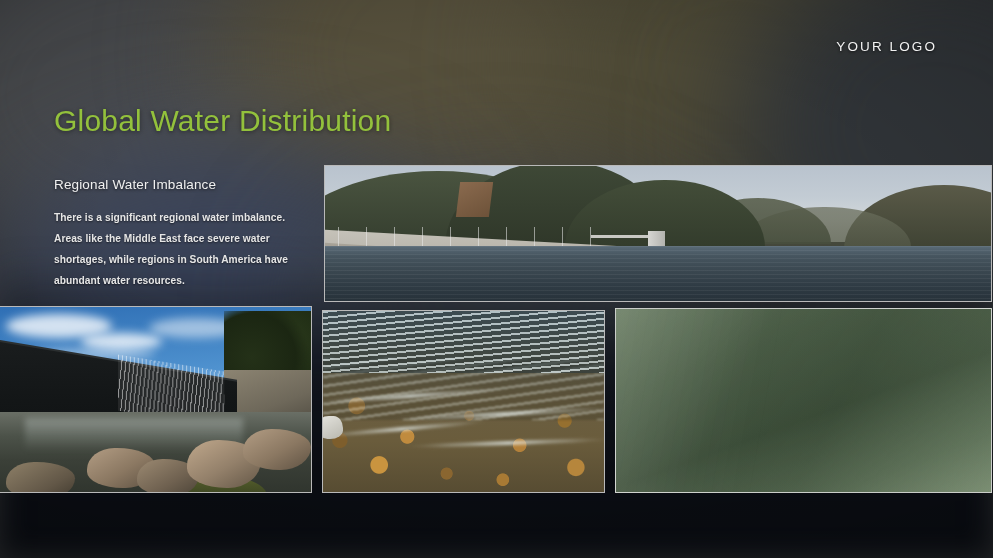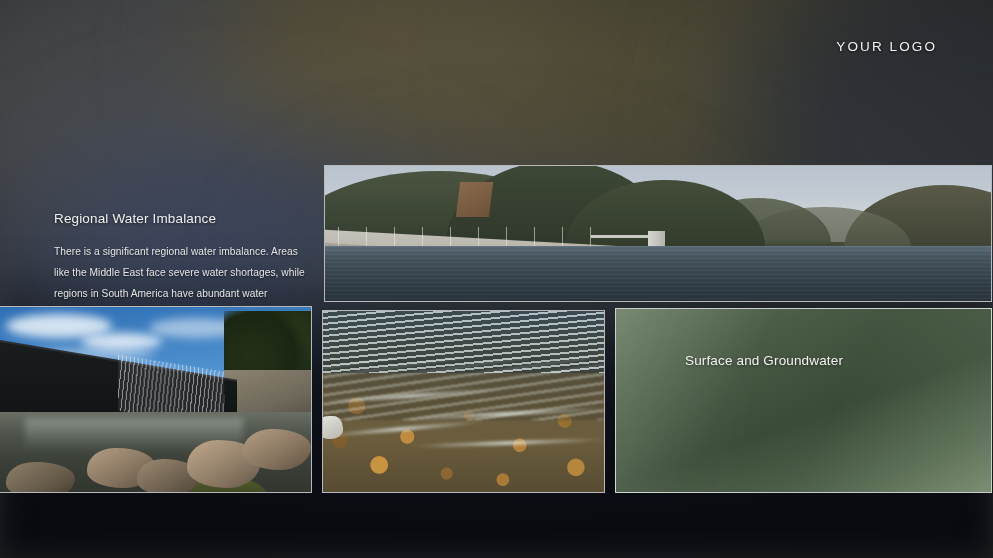--- a/index.html
+++ b/index.html
@@ -44,29 +44,30 @@
 
   
   #title {
     position:absolute; left:54px; top:104px;
     font-size:30px; font-weight:normal; letter-spacing:.2px;
     color:#93c13c;
     text-shadow:0 1px 4px rgba(0,0,0,.45);
   }
 
   
-  #left-text { position:absolute; left:54px; top:177px; width:262px;margin-top:34px; }
+  #left-text { position:absolute; left:54px; top:177px; width:262px; }
   #left-text .head {
     font-size:13.5px; color:#f0f0f0; font-weight:normal; letter-spacing:.15px;
     text-shadow:0 1px 3px rgba(0,0,0,.6);
   }
   #left-text .body {
     margin-top:15px;
     font-size:10.2px; line-height:21px; color:#e6e6e6; letter-spacing:.05px;
     text-shadow:0 1px 2px rgba(0,0,0,.55);
+    font-weight:bold;
   }
 
   
   .photo { position:absolute; overflow:hidden; background:#101010; }
   .photo.bordered { border:1px solid rgba(228,228,228,.80); }
   .photo .scene { position:absolute; inset:0; overflow:hidden; }
   .layer { position:absolute; }
 
   
   #photo-reservoir { left:324px; top:165px; width:668px; height:137px; }
@@ -276,20 +277,21 @@
   <div class="bg-blob" style="left:22%;top:-26%;width:46%;height:72%;background:#56503c;"></div>
   <div class="bg-blob" style="left:54%;top:-20%;width:40%;height:62%;background:#4e4a36;"></div>
   <div class="bg-blob" style="left:74%;top:-10%;width:40%;height:66%;background:#2f3337;"></div>
   <div class="bg-blob" style="left:0%;top:26%;width:46%;height:46%;background:#3b445a;"></div>
   <div class="bg-blob" style="left:30%;top:34%;width:40%;height:40%;background:#3a3f46;"></div>
   <div class="bg-lower"></div>
   <div class="bg-vignette"></div>
 
   <div id="logo">YOUR LOGO</div>
 
+  <h1 id="title">Global Water Distribution</h1>
 
   <div id="left-text">
     <div class="head">Regional Water Imbalance</div>
     <div class="body">There is a significant regional water imbalance. Areas like the Middle East face severe water shortages, while regions in South America have abundant water resources.</div>
   </div>
 
   <div class="photo bordered" id="photo-reservoir">
     <div class="scene">
       <div class="res-sky layer"></div>
       <div class="res-hill h6 layer"></div>
@@ -342,17 +344,16 @@
       <div class="sh-streak s2"></div>
       <div class="sh-streak s3"></div>
       <div class="sh-streak s4"></div>
       <div class="sh-stone-big"></div>
     </div>
   </div>
 
   <div id="panel-groundwater">
     <div class="sheen"></div>
     <div class="inner">
-      <div class="head">Surface and Groundwater</div>
     </div>
   </div>
 
 </div>
 
 </body></html>

